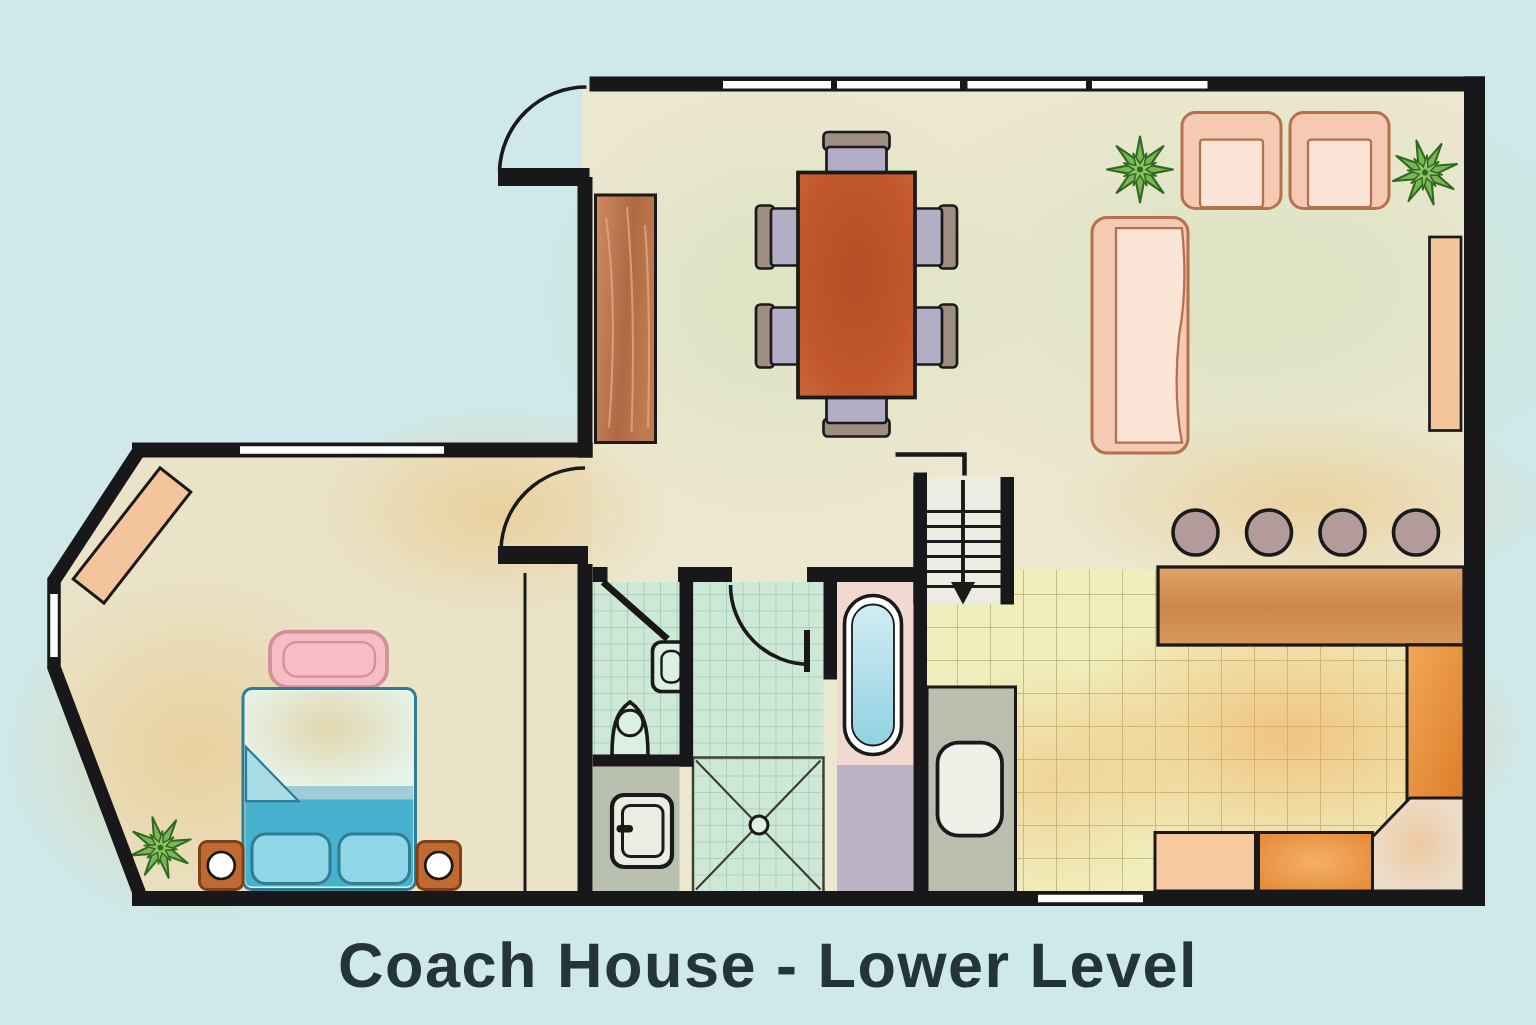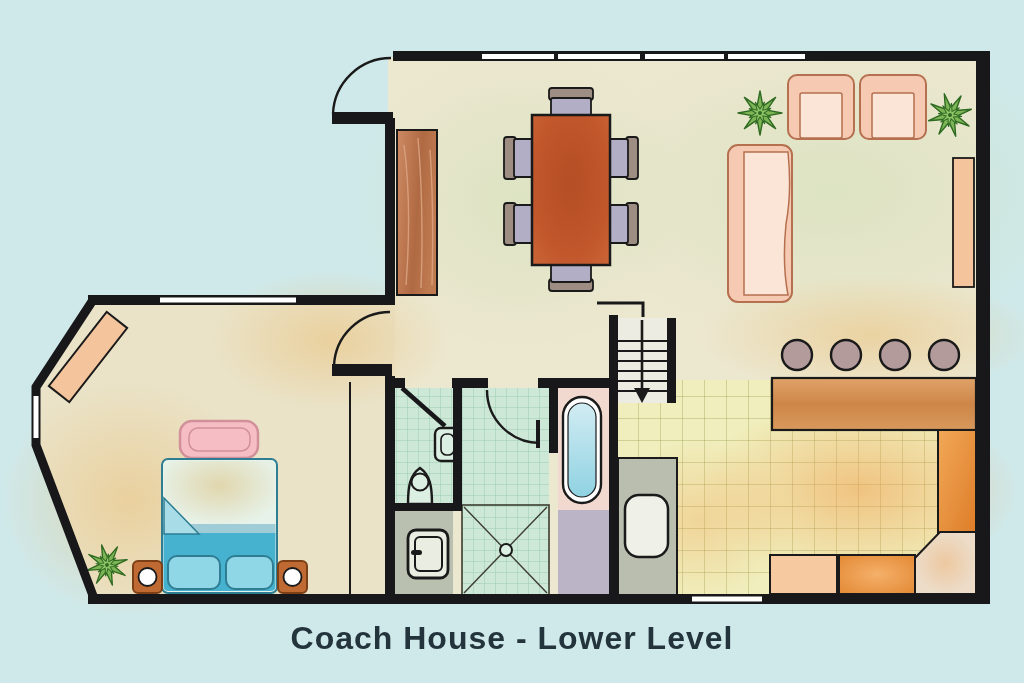--- a/index.html
+++ b/index.html
@@ -11,21 +11,21 @@
     width:1024px;height:683px;
     background:var(--c-bg);
     font-family:"Liberation Sans", sans-serif;
     overflow:hidden;
   }
   .stage{position:relative;width:1024px;height:683px;}
   .plan-svg{position:absolute;left:0;top:0;}
   .title{
     position:absolute;left:0;right:0;top:620px;
     text-align:center;
-    font-size:32px;font-weight:bold;
+    font-size:42px;font-weight:bold;
     letter-spacing:1px;
     color:var(--c-title);
   }
 </style>
 </head>
 <body>
 
 <div class="stage">
 
 <svg class="plan-svg" width="1024" height="683" viewBox="0 0 1024 683">

